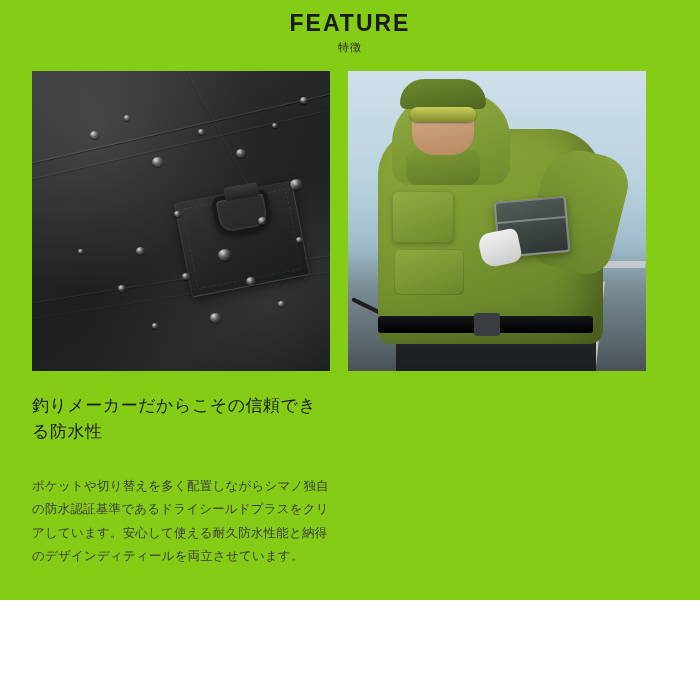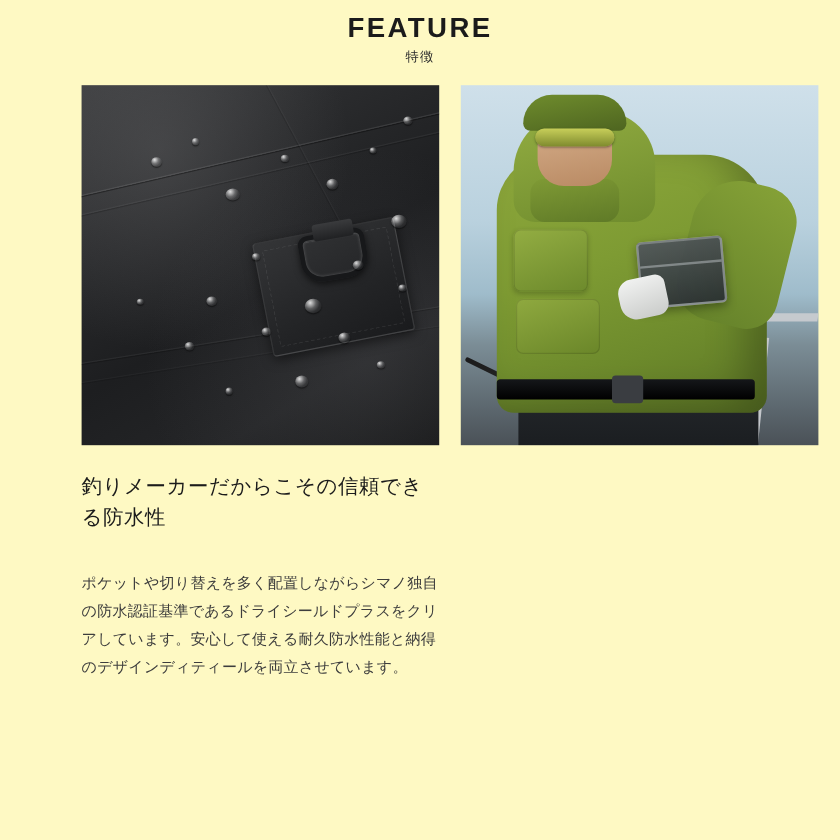--- a/index.html
+++ b/index.html
@@ -6,24 +6,24 @@
   html, body {
     margin: 0;
     padding: 0;
     width: 700px;
     height: 700px;
     background: #ffffff;
     font-family: "Liberation Sans", sans-serif;
   }
   .page {
     width: 700px;
-    height: 700px;
+    height: 600px;
     position: relative;
     overflow: hidden;
-    background: #fef9c3;
+    background: #84cc16;
   }
   .header {
     text-align: center;
     padding-top: 10px;
   }
   .header-title {
     font-size: 23px;
     letter-spacing: 2px;
     color: #1b1b1b;
     font-weight: 700;
@@ -32,21 +32,21 @@
   }
   .header-sub {
     font-size: 11px;
     color: #2a2a2a;
     margin-top: 2px;
     letter-spacing: 1px;
   }
   .columns {
     display: flex;
     gap: 18px;
-    padding: 16px 52px 0 68px;
+    padding: 16px 52px 0 32px;
   }
   .col {
     width: 298px;
     flex: 0 0 298px;
   }
   .photo {
     width: 298px;
     height: 300px;
     position: relative;
     overflow: hidden;

